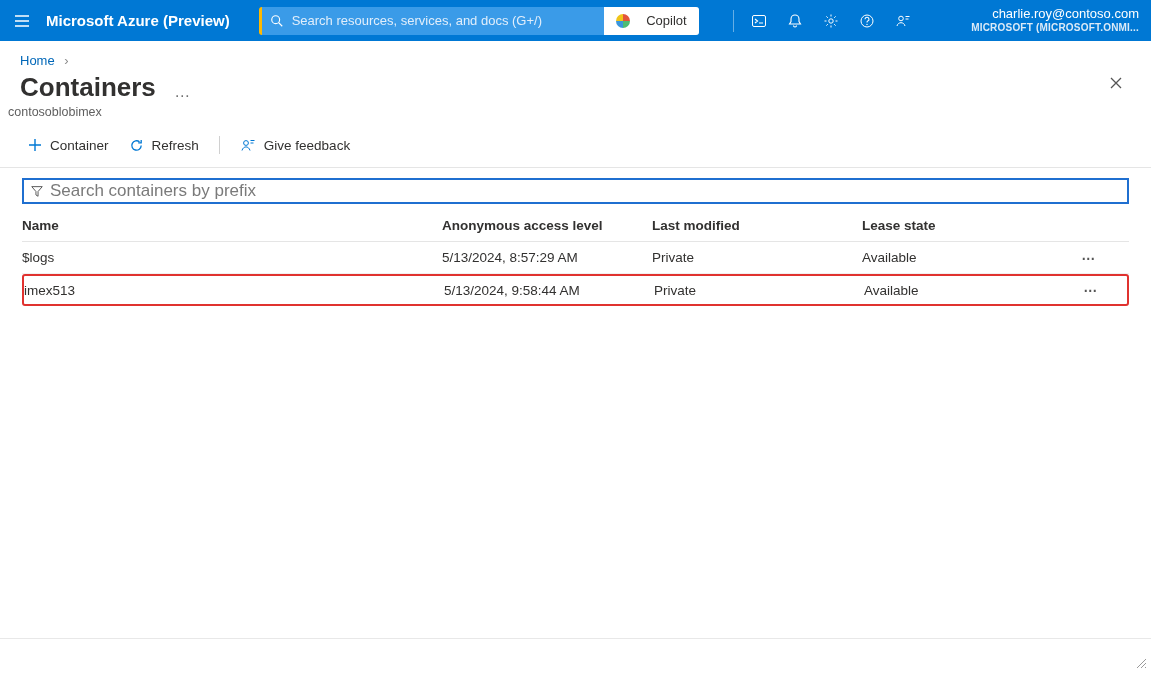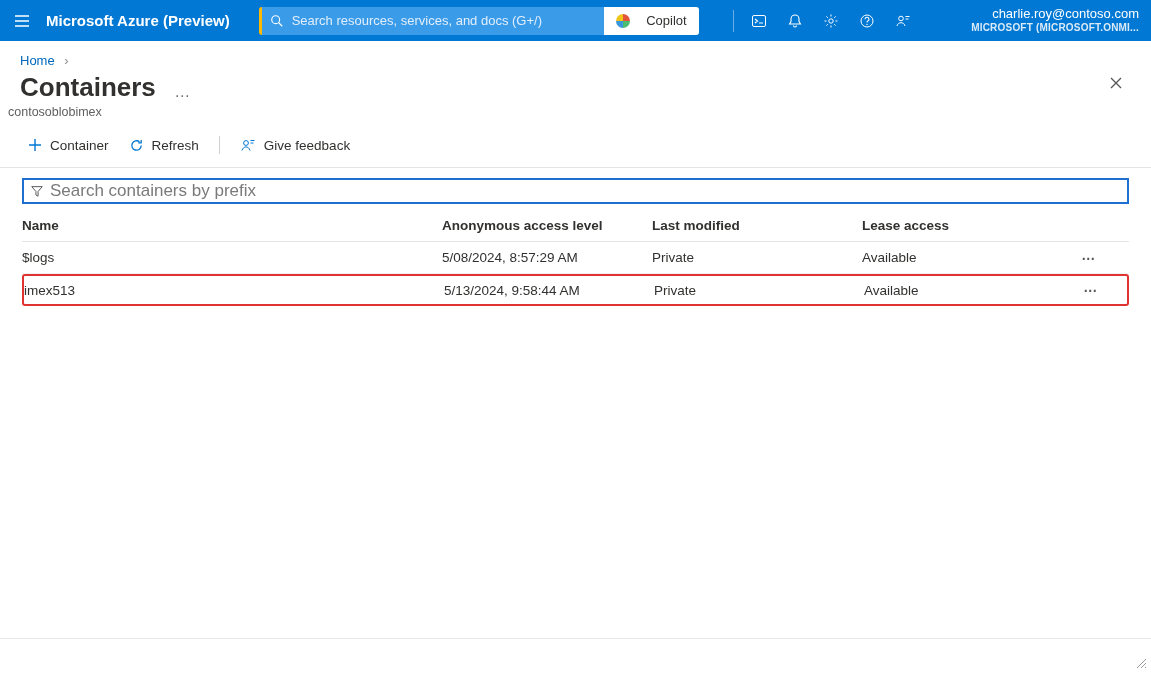--- a/index.html
+++ b/index.html
@@ -198,27 +198,27 @@
       </svg>
     <input type="text" placeholder="Search containers by prefix" style="">
   </div>
 </div>
 
 <div class="tbl">
   <div class="thead">
     <div>Name</div>
     <div>Anonymous access level</div>
     <div>Last modified</div>
-    <div>Lease access</div>
+    <div>Lease state</div>
     <div></div>
   </div>
   <div id="tbody">
       <div class="trow">
         <div>$logs</div>
-        <div>5/08/2024, 8:57:29 AM</div>
+        <div>5/13/2024, 8:57:29 AM</div>
         <div>Private</div>
         <div>Available</div>
         <div class="row-menu">⋯</div>
       </div>
       <div class="trow hl">
         <div>imex513</div>
         <div>5/13/2024, 9:58:44 AM</div>
         <div>Private</div>
         <div>Available</div>
         <div class="row-menu">⋯</div>

